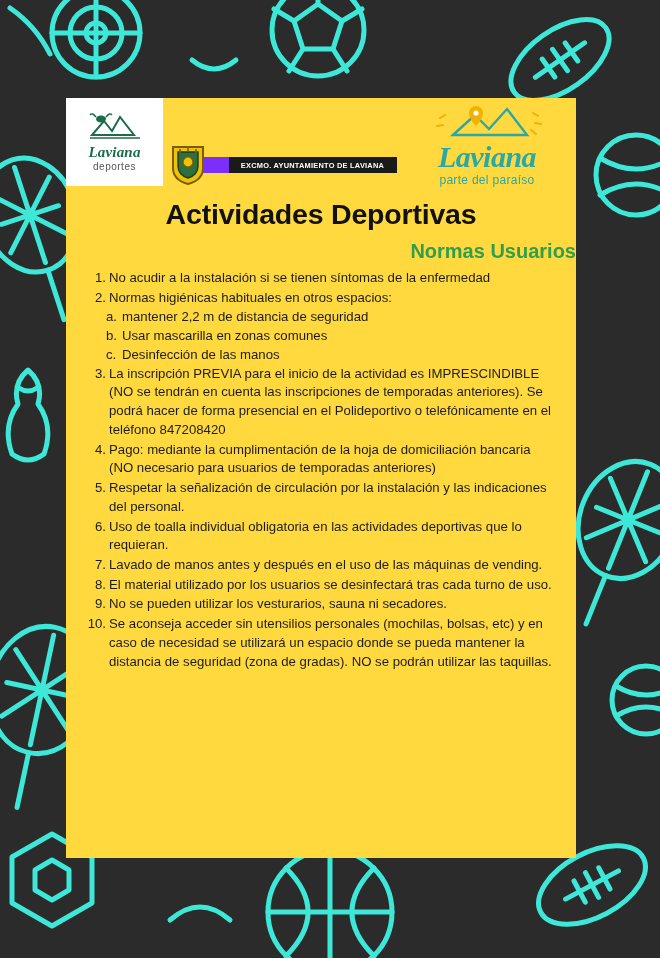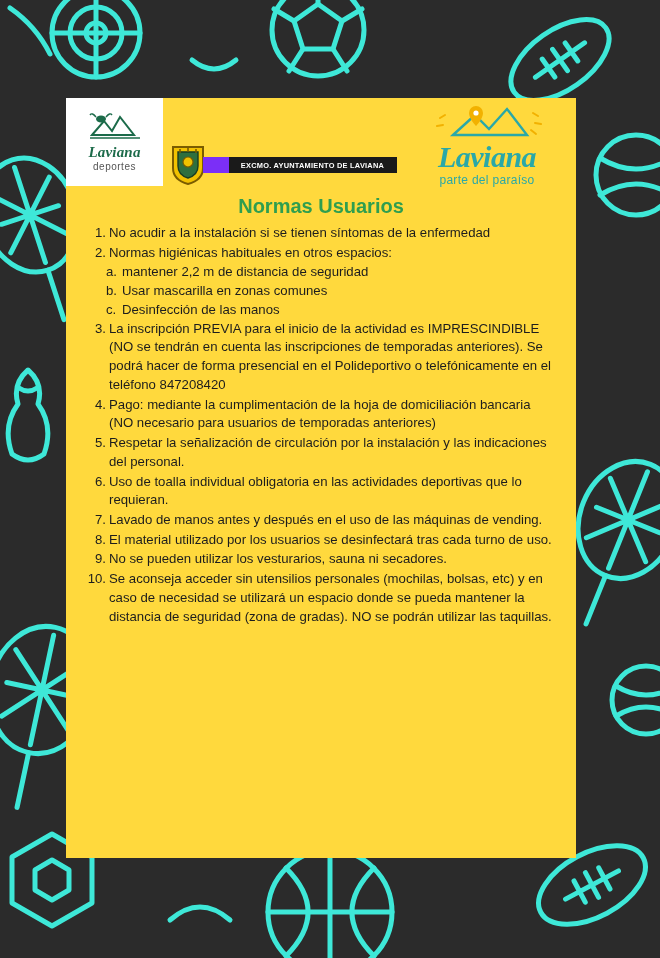--- a/index.html
+++ b/index.html
@@ -138,21 +138,21 @@
   
   .title-main {
     text-align: center;
     font-size: 28.5px;
     font-weight: bold;
     color: #111111;
     margin: 12px 0 0 0;
     letter-spacing: -.2px;
   }
   .title-sub {
-    text-align: center;
+    text-align: right;
     font-size: 20px;
     font-weight: bold;
     color: #2f9e4f;
     margin: 9px 0 6px 0;
   }
 
   
   .rules {
     padding: 0 22px 0 18px;
     color: #1d1d1d;
@@ -298,20 +298,21 @@
           <circle cx="53" cy="8" r="2.6" fill="#fff"></circle>
           <path d="M110 8 l5 3 M112 18 l6 1 M108 25 l5 4" stroke="#f2b100" stroke-width="2" stroke-linecap="round"></path>
           <path d="M22 10 l-5 3 M20 20 l-6 1" stroke="#f2b100" stroke-width="2" stroke-linecap="round"></path>
         </svg>
         <div class="lb-name">Laviana</div>
         <div class="lb-sub">parte del paraíso</div>
       </div>
     </div>
   </div>
 
+  <h1 class="title-main">Actividades Deportivas</h1>
   <h2 class="title-sub">Normas Usuarios</h2>
 
   <div class="rules" id="rules-list">
       <div class="rule">
         <div class="num">1.</div>
         <div class="txt">No acudir a la instalación si se tienen síntomas de la enfermedad</div>
       </div>
       <div class="rule">
         <div class="num">2.</div>
         <div class="txt">Normas higiénicas habituales en otros espacios:</div>

